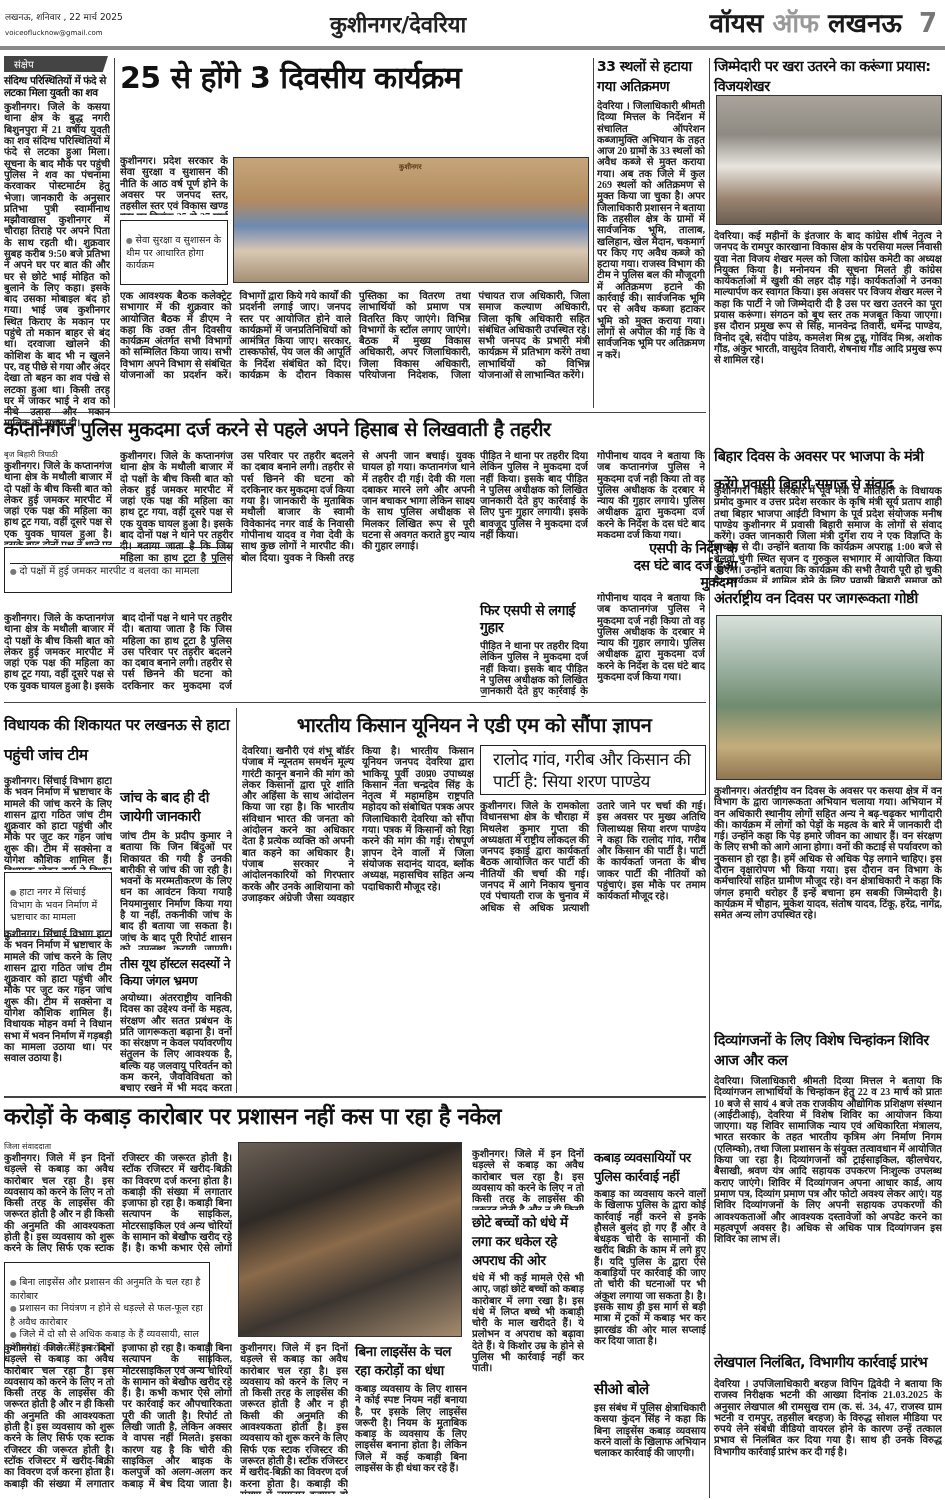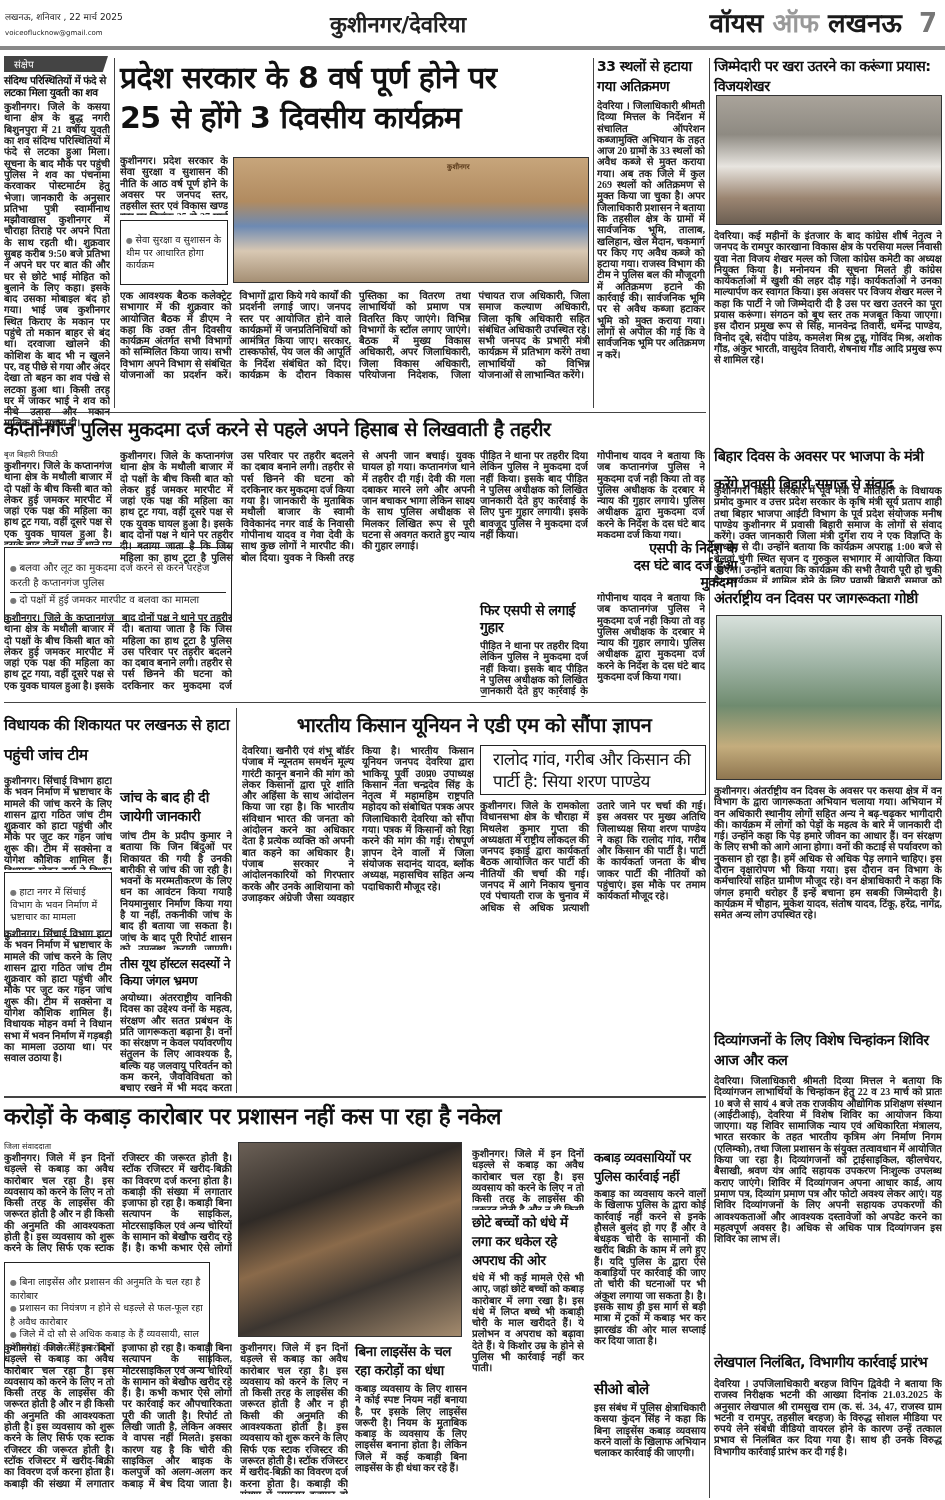--- a/index.html
+++ b/index.html
@@ -47,29 +47,28 @@
 <div class="abs rule"></div>
 
 <div class="abs" style="left:4px;top:56px;width:106px;">
   <div class="sankshep-tag" style="width:104px;padding-left:10px;">संक्षेप</div>
   <div class="hl" style="font-size:10.5px;margin-top:2px;">संदिग्ध परिस्थितियों में फंदे से लटका मिला युवती का शव</div>
   <div class="txt" style="height:330px;margin-top:3px;">कुशीनगर। जिले के कसया थाना क्षेत्र के बुद्ध नगरी बिशुनपुरा में 21 वर्षीय युवती का शव संदिग्ध परिस्थितियों में फंदे से लटका हुआ मिला। सूचना के बाद मौके पर पहुंची पुलिस ने शव का पंचनामा करवाकर पोस्टमार्टम हेतु भेजा। जानकारी के अनुसार प्रतिभा पुत्री स्वामीनाथ मझौवाखास कुशीनगर में चौराहा तिराहे पर अपने पिता के साथ रहती थी। शुक्रवार सुबह करीब 9:50 बजे प्रतिभा ने अपने घर पर बात की और घर से छोटे भाई मोहित को बुलाने के लिए कहा। इसके बाद उसका मोबाइल बंद हो गया। भाई जब कुशीनगर स्थित किराए के मकान पर पहुंचे तो मकान बाहर से बंद था। दरवाजा खोलने की कोशिश के बाद भी न खुलने पर, वह पीछे से गया और अंदर देखा तो बहन का शव पंखे से लटका हुआ था। किसी तरह घर में जाकर भाई ने शव को नीचे उतारा और मकान मालिक को सूचना दी।</div>
 </div>
 <div class="abs vline" style="left:114px;top:58px;height:350px;"></div>
 
 <div class="abs hl" style="left:120px;top:58px;width:470px;font-size:30px;line-height:40px;">
-  <div>प्रदेश सरकार के 8 वर्ष पूर्ण होने पर</div>
   <div>25 से होंगे 3 दिवसीय कार्यक्रम</div>
 </div>
 <div class="abs txt" style="left:120px;top:155px;width:108px;height:60px;">कुशीनगर। प्रदेश सरकार के सेवा सुरक्षा व सुशासन की नीति के आठ वर्ष पूर्ण होने के अवसर पर जनपद स्तर, तहसील स्तर एवं विकास खण्ड स्तर पर दिनांक 25 से 27 मार्च के मध्य तीन दिवसीय कार्यक्रम होगा। कार्यक्रम को सफल बनाने को लेकर डीएम ने</div>
 <div class="abs boxq" style="left:120px;top:220px;width:108px;font-size:9.5px;line-height:12px;">
   <div class="b">सेवा सुरक्षा व सुशासन के थीम पर आधारित होगा कार्यक्रम</div>
 </div>
 <div class="abs photo meeting" style="left:233px;top:157px;width:356px;height:126px;">
-  <span class="abs cap" style="left:165px;top:4px;color:#5a3a1a;font-weight:bold;margin-left:48px;">कुशीनगर</span>
+  <span class="abs cap" style="left:165px;top:4px;color:#5a3a1a;font-weight:bold;">कुशीनगर</span>
 </div>
 <div class="abs txt cols4" style="left:120px;top:260px;width:470px;height:148px;padding-top:30px;">
   <span>एक आवश्यक बैठक कलेक्ट्रेट सभागार में की शुक्रवार को आयोजित बैठक में डीएम ने कहा कि उक्त तीन दिवसीय कार्यक्रम अंतर्गत सभी विभागों को सम्मिलित किया जाय। सभी विभाग अपने विभाग से संबंधित योजनाओं का प्रदर्शन करें। विभागों द्वारा किये गये कार्यों की प्रदर्शनी लगाई जाए। जनपद स्तर पर आयोजित होने वाले कार्यक्रमों में जनप्रतिनिधियों को आमंत्रित किया जाए। सरकार, टास्कफोर्स, पेय जल की आपूर्ति के निर्देश संबंधित को दिए। कार्यक्रम के दौरान विकास पुस्तिका का वितरण तथा लाभार्थियों को प्रमाण पत्र वितरित किए जाएंगे। विभिन्न विभागों के स्टॉल लगाए जाएंगे। बैठक में मुख्य विकास अधिकारी, अपर जिलाधिकारी, जिला विकास अधिकारी, परियोजना निदेशक, जिला पंचायत राज अधिकारी, जिला समाज कल्याण अधिकारी, जिला कृषि अधिकारी सहित संबंधित अधिकारी उपस्थित रहे। सभी जनपद के प्रभारी मंत्री कार्यक्रम में प्रतिभाग करेंगे तथा लाभार्थियों को विभिन्न योजनाओं से लाभान्वित करेंगे।</span>
 </div>
 <div class="abs vline" style="left:593px;top:58px;height:350px;"></div>
 
 <div class="abs hl" style="left:597px;top:56px;width:108px;font-size:14px;line-height:20px;">33 स्थलों से हटाया गया अतिक्रमण</div>
 <div class="abs txt" style="left:597px;top:100px;width:108px;height:308px;">देवरिया । जिलाधिकारी श्रीमती दिव्या मित्तल के निर्देशन में संचालित ऑपरेशन कब्जामुक्ति अभियान के तहत आज 20 ग्रामों के 33 स्थलों को अवैध कब्जे से मुक्त कराया गया। अब तक जिले में कुल 269 स्थलों को अतिक्रमण से मुक्त किया जा चुका है। अपर जिलाधिकारी प्रशासन ने बताया कि तहसील क्षेत्र के ग्रामों में सार्वजनिक भूमि, तालाब, खलिहान, खेल मैदान, चकमार्ग पर किए गए अवैध कब्जे को हटाया गया। राजस्व विभाग की टीम ने पुलिस बल की मौजूदगी में अतिक्रमण हटाने की कार्रवाई की। सार्वजनिक भूमि पर से अवैध कब्जा हटाकर भूमि को मुक्त कराया गया। लोगों से अपील की गई कि वे सार्वजनिक भूमि पर अतिक्रमण न करें।</div>
 <div class="abs vline" style="left:709px;top:58px;height:1440px;"></div>
 
@@ -88,21 +87,20 @@
 <div class="abs txt" style="left:714px;top:1075px;width:228px;height:275px;">देवरिया। जिलाधिकारी श्रीमती दिव्या मित्तल ने बताया कि दिव्यांगजन लाभार्थियों के चिन्हांकन हेतु 22 व 23 मार्च को प्रातः 10 बजे से सायं 4 बजे तक राजकीय औद्योगिक प्रशिक्षण संस्थान (आईटीआई), देवरिया में विशेष शिविर का आयोजन किया जाएगा। यह शिविर सामाजिक न्याय एवं अधिकारिता मंत्रालय, भारत सरकार के तहत भारतीय कृत्रिम अंग निर्माण निगम (एलिम्को), तथा जिला प्रशासन के संयुक्त तत्वावधान में आयोजित किया जा रहा है। दिव्यांगजनों को ट्राईसाइकिल, व्हीलचेयर, बैसाखी, श्रवण यंत्र आदि सहायक उपकरण निःशुल्क उपलब्ध कराए जाएंगे। शिविर में दिव्यांगजन अपना आधार कार्ड, आय प्रमाण पत्र, दिव्यांग प्रमाण पत्र और फोटो अवश्य लेकर आएं। यह शिविर दिव्यांगजनों के लिए अपनी सहायक उपकरणों की आवश्यकताओं और आवश्यक दस्तावेजों को अपडेट करने का महत्वपूर्ण अवसर है। अधिक से अधिक पात्र दिव्यांगजन इस शिविर का लाभ लें।</div>
 
 <div class="abs hl" style="left:714px;top:1352px;width:228px;font-size:14.5px;line-height:20px;">लेखपाल निलंबित, विभागीय कार्रवाई प्रारंभ</div>
 <div class="abs txt" style="left:714px;top:1378px;width:228px;height:115px;">देवरिया । उपजिलाधिकारी बरहज विपिन द्विवेदी ने बताया कि राजस्व निरीक्षक भटनी की आख्या दिनांक 21.03.2025 के अनुसार लेखपाल श्री रामसुख राम (क. सं. 34, 47, राजस्व ग्राम भटनी व रामपुर, तहसील बरहज) के विरुद्ध सोशल मीडिया पर रुपये लेने संबंधी वीडियो वायरल होने के कारण उन्हें तत्काल प्रभाव से निलंबित कर दिया गया है। साथ ही उनके विरुद्ध विभागीय कार्रवाई प्रारंभ कर दी गई है।</div>
 
 <div class="abs hline" style="left:4px;top:412px;width:702px;"></div>
 <div class="abs hl" style="left:4px;top:418px;width:702px;font-size:19.5px;line-height:24px;">कप्तानगंज पुलिस मुकदमा दर्ज करने से पहले अपने हिसाब से लिखवाती है तहरीर</div>
 <div class="abs byline" style="left:4px;top:448px;">बृज बिहारी त्रिपाठी</div>
 <div class="abs txt" style="left:4px;top:460px;width:108px;height:85px;"><span>कुशीनगर। जिले के कप्तानगंज थाना क्षेत्र के मथौली बाजार में दो पक्षों के बीच किसी बात को लेकर हुई जमकर मारपीट में जहां एक पक्ष की महिला का हाथ टूट गया, वहीं दूसरे पक्ष से एक युवक घायल हुआ है। इसके बाद दोनों पक्ष ने थाने पर तहरीर दी। बताया जाता है कि जिस महिला का हाथ टूटा है पुलिस उस परिवार पर तहरीर बदलने का दबाव बनाने लगी। तहरीर से पर्स छिनने की घटना को दरकिनार कर मुकदमा दर्ज किया गया है। जानकारी के मुताबिक मथौली बाजार के स्वामी विवेकानंद नगर वार्ड के निवासी गोपीनाथ यादव व गेवा देवी के साथ कुछ लोगों ने मारपीट की। बोल दिया। युवक ने किसी तरह से अपनी जान बचाई। युवक घायल हो गया। कप्तानगंज थाने में तहरीर दी गई। देवी की गला दबाकर मारने लगे और अपनी जान बचाकर भागा लेकिन साक्ष्य के साथ पुलिस अधीक्षक से मिलकर लिखित रूप से पूरी घटना से अवगत कराते हुए न्याय की गुहार लगाई।</span></div>
 <div class="abs boxq" style="left:4px;top:547px;width:228px;">
-  <div class="b">बलवा और लूट का मुकदमा दर्ज करने से करने परहेज करती है कप्तानगंज पुलिस</div>
   <div class="b" style="border-top:1px solid #222;margin-top:2px;">दो पक्षों में हुई जमकर मारपीट व बलवा का मामला</div>
 </div>
 <div class="abs txt cols2" style="left:4px;top:612px;width:228px;height:85px;"><span>कुशीनगर। जिले के कप्तानगंज थाना क्षेत्र के मथौली बाजार में दो पक्षों के बीच किसी बात को लेकर हुई जमकर मारपीट में जहां एक पक्ष की महिला का हाथ टूट गया, वहीं दूसरे पक्ष से एक युवक घायल हुआ है। इसके बाद दोनों पक्ष ने थाने पर तहरीर दी। बताया जाता है कि जिस महिला का हाथ टूटा है पुलिस उस परिवार पर तहरीर बदलने का दबाव बनाने लगी। तहरीर से पर्स छिनने की घटना को दरकिनार कर मुकदमा दर्ज किया गया है। जानकारी के मुताबिक मथौली बाजार के स्वामी विवेकानंद नगर वार्ड के निवासी गोपीनाथ यादव व गेवा देवी के साथ कुछ लोगों ने मारपीट की। बोल दिया। युवक ने किसी तरह से अपनी जान बचाई। युवक घायल हो गया। कप्तानगंज थाने में तहरीर दी गई। देवी की गला दबाकर मारने लगे और अपनी जान बचाकर भागा लेकिन साक्ष्य के साथ पुलिस अधीक्षक से मिलकर लिखित रूप से पूरी घटना से अवगत कराते हुए न्याय की गुहार लगाई।</span></div>
 <div class="abs txt cols3" style="left:120px;top:450px;width:355px;height:247px;"><span>कुशीनगर। जिले के कप्तानगंज थाना क्षेत्र के मथौली बाजार में दो पक्षों के बीच किसी बात को लेकर हुई जमकर मारपीट में जहां एक पक्ष की महिला का हाथ टूट गया, वहीं दूसरे पक्ष से एक युवक घायल हुआ है। इसके बाद दोनों पक्ष ने थाने पर तहरीर दी। बताया जाता है कि जिस महिला का हाथ टूटा है पुलिस उस परिवार पर तहरीर बदलने का दबाव बनाने लगी। तहरीर से पर्स छिनने की घटना को दरकिनार कर मुकदमा दर्ज किया गया है। जानकारी के मुताबिक मथौली बाजार के स्वामी विवेकानंद नगर वार्ड के निवासी गोपीनाथ यादव व गेवा देवी के साथ कुछ लोगों ने मारपीट की। बोल दिया। युवक ने किसी तरह से अपनी जान बचाई। युवक घायल हो गया। कप्तानगंज थाने में तहरीर दी गई। देवी की गला दबाकर मारने लगे और अपनी जान बचाकर भागा लेकिन साक्ष्य के साथ पुलिस अधीक्षक से मिलकर लिखित रूप से पूरी घटना से अवगत कराते हुए न्याय की गुहार लगाई।</span></div>
 <div class="abs txt" style="left:480px;top:450px;width:108px;height:150px;">पीड़ित ने थाना पर तहरीर दिया लेकिन पुलिस ने मुकदमा दर्ज नहीं किया। इसके बाद पीड़ित ने पुलिस अधीक्षक को लिखित जानकारी देते हुए कार्रवाई के लिए पुनः गुहार लगायी। इसके बावजूद पुलिस ने मुकदमा दर्ज नहीं किया।</div>
 <div class="abs hl" style="left:480px;top:602px;width:108px;font-size:14px;line-height:17px;">फिर एसपी से लगाई गुहार</div>
 <div class="abs txt" style="left:480px;top:640px;width:108px;height:57px;">पीड़ित ने थाना पर तहरीर दिया लेकिन पुलिस ने मुकदमा दर्ज नहीं किया। इसके बाद पीड़ित ने पुलिस अधीक्षक को लिखित जानकारी देते हुए कार्रवाई के लिए पुनः गुहार लगायी। इसके बावजूद पुलिस ने मुकदमा दर्ज नहीं किया।</div>
 <div class="abs txt" style="left:597px;top:450px;width:108px;height:88px;">गोपीनाथ यादव ने बताया कि जब कप्तानगंज पुलिस ने मुकदमा दर्ज नही किया तो वह पुलिस अधीक्षक के दरबार मे न्याय की गुहार लगाये। पुलिस अधीक्षक द्वारा मुकदमा दर्ज करने के निर्देश के दस घंटे बाद मुकदमा दर्ज किया गया।</div>
 <div class="abs hl" style="left:629px;top:540px;width:108px;font-size:14px;line-height:17px;text-align:right;">एसपी के निर्देश के दस घंटे बाद दर्ज हुआ मुकदमा</div>
 <div class="abs txt" style="left:597px;top:592px;width:108px;height:105px;">गोपीनाथ यादव ने बताया कि जब कप्तानगंज पुलिस ने मुकदमा दर्ज नही किया तो वह पुलिस अधीक्षक के दरबार मे न्याय की गुहार लगाये। पुलिस अधीक्षक द्वारा मुकदमा दर्ज करने के निर्देश के दस घंटे बाद मुकदमा दर्ज किया गया।</div>

